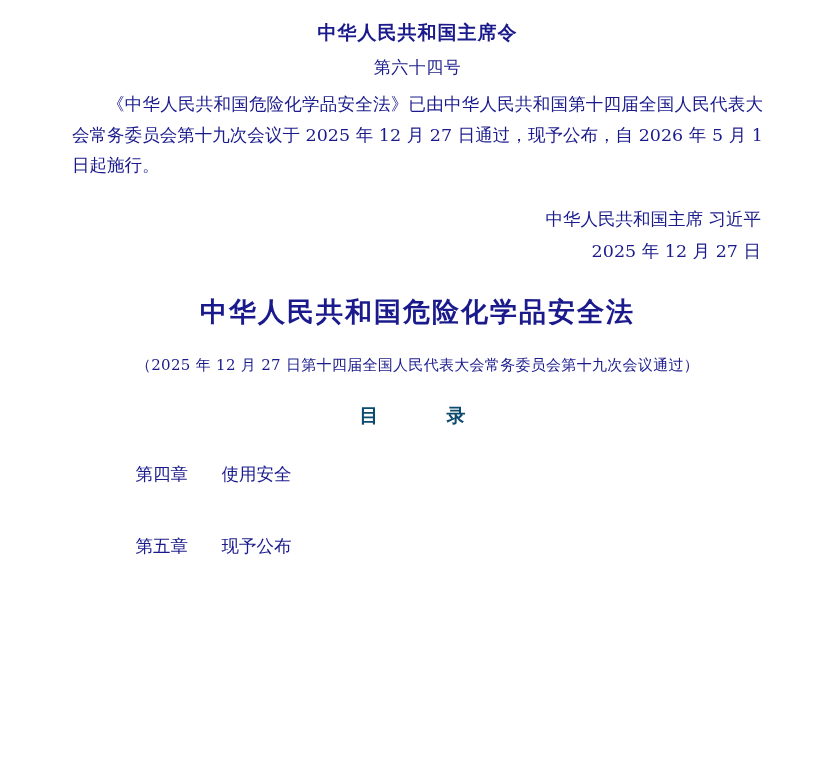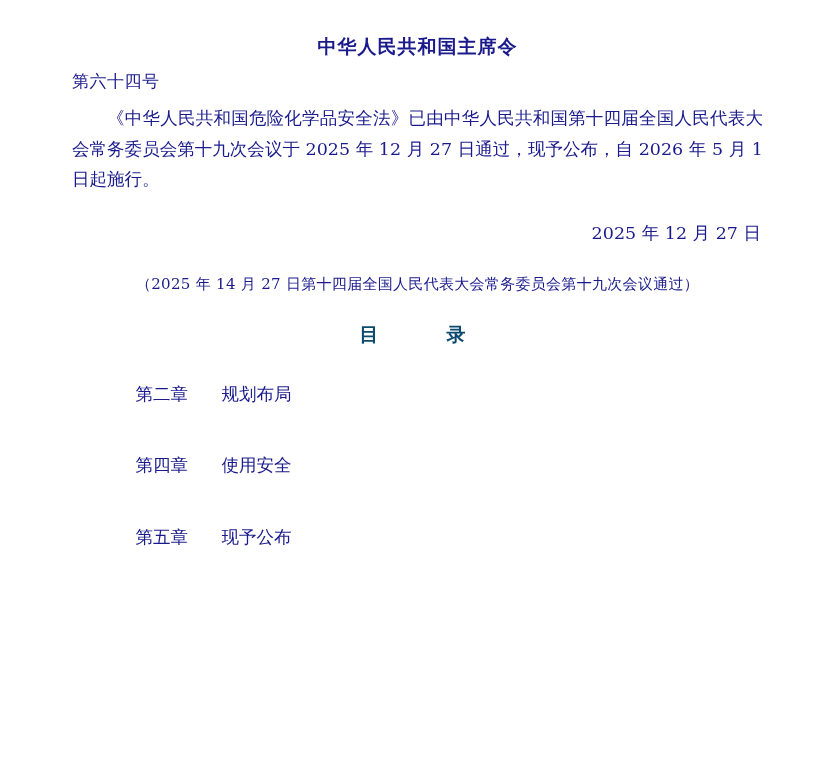--- a/index.html
+++ b/index.html
@@ -20,24 +20,24 @@
     position: relative;
     box-sizing: border-box;
     padding: 10px 72px 0 72px;
   }
   .decree-title {
     text-align: center;
     font-size: 19px;
     font-weight: bold;
     color: #1a1a8c;
     letter-spacing: 1px;
-    margin-top: 24px;
+    margin-top: 10px;
   }
   .decree-number {
-    text-align: left;
+    text-align: center;
     font-size: 17px;
     color: #1a1a8c;
     margin-top: 10px;
     letter-spacing: 0.5px;
   }
   .decree-body {
     font-size: 17.5px;
     line-height: 1.75;
     color: #1a1a8c;
     text-align: justify;
@@ -100,32 +100,31 @@
 
 <div class="page">
 
   <div class="decree-title">中华人民共和国主席令</div>
 
   <div class="decree-number">第六十四号</div>
 
   <div class="decree-body">《中华人民共和国危险化学品安全法》已由中华人民共和国第十四届全国人民代表大会常务委员会第十九次会议于 2025 年 12 月 27 日通过，现予公布，自 2026 年 5 月 1 日起施行。</div>
 
   <div class="signature">
+    <span class="sig-line">中华人民共和国主席  习近平</span>
     <span class="sig-line">2025 年 12 月 27 日</span>
   </div>
 
+  <div class="law-title">中华人民共和国危险化学品安全法</div>
 
-  <div class="adoption-note">（2025 年 14 月 27 日第十四届全国人民代表大会常务委员会第十九次会议通过）</div>
+  <div class="adoption-note">（2025 年 12 月 27 日第十四届全国人民代表大会常务委员会第十九次会议通过）</div>
 
   <div class="toc-heading">目　　录</div>
 
   <div class="toc-list">
-    <div class="toc-item">
-      <span class="chapter-no">第二章</span><span>规划布局</span>
-    </div>
     <div class="toc-item">
       <span class="chapter-no">第四章</span><span>使用安全</span>
     </div>
     <div class="toc-item">
       <span class="chapter-no">第五章</span><span>现予公布</span>
     </div>
 
   </div>
 
 </div>

